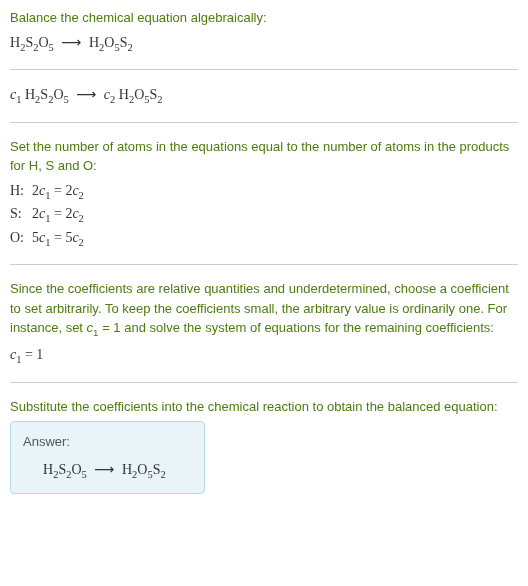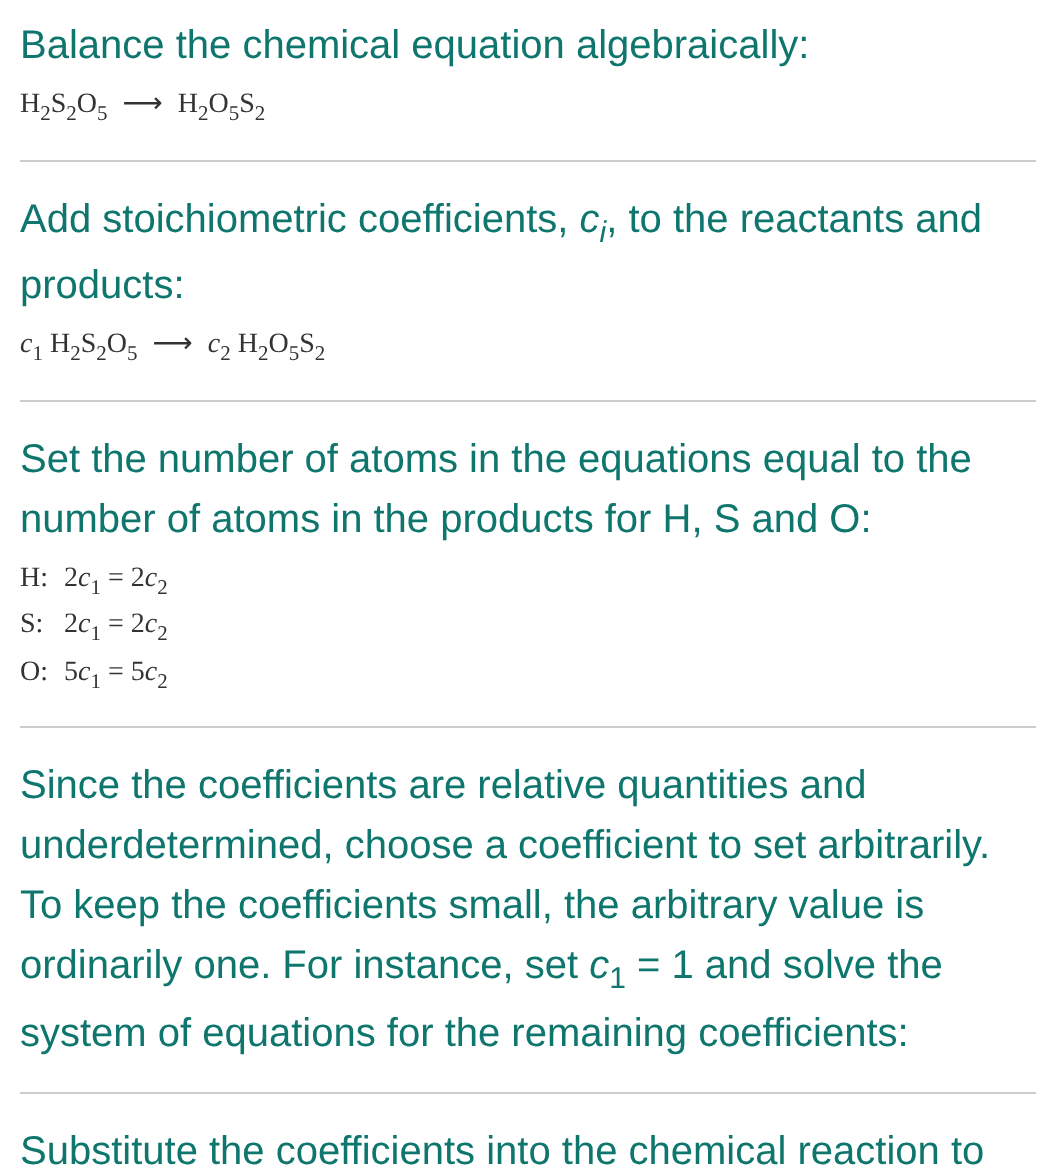--- a/index.html
+++ b/index.html
@@ -30,22 +30,22 @@
     }
     sub {
       font-size: 0.75em;
       vertical-align: sub;
     }
     .arrow {
       display: inline-block;
       margin: 0 4px;
     }
     .instruction {
-      font-size: 20px;
-      color: #0f766e;
+      font-size: 13px;
+      color: #4d7c0f;
       margin-bottom: 4px;
     }
     .eq-table {
       font-family: 'Times New Roman', serif;
       font-size: 14px;
       margin-top: 2px;
     }
     .eq-row {
       display: flex;
       gap: 4px;
@@ -83,23 +83,20 @@
   <div class="formula-line">
     <span>H</span><sub>2</sub><span>S</span><sub>2</sub><span>O</span><sub>5</sub>
     <span class="arrow">⟶</span>
     <span>H</span><sub>2</sub><span>O</span><sub>5</sub><span>S</span><sub>2</sub>
   </div>
 </div>
 
 <hr class="divider">
 
 <div class="section">
-  <div class="instruction">
-    <span>Add stoichiometric coefficients, </span><span class="italic">c</span><sub class="italic">i</sub><span>, to the reactants and products:</span>
-  </div>
   <div class="formula-line">
     <span class="italic">c</span><sub>1</sub><span> </span><span>H</span><sub>2</sub><span>S</span><sub>2</sub><span>O</span><sub>5</sub>
     <span class="arrow">⟶</span>
     <span class="italic">c</span><sub>2</sub><span> </span><span>H</span><sub>2</sub><span>O</span><sub>5</sub><span>S</span><sub>2</sub>
   </div>
 </div>
 
 <hr class="divider">
 
 <div class="section">
@@ -119,26 +116,30 @@
     </div>
   </div>
 </div>
 
 <hr class="divider">
 
 <div class="section">
   <div class="instruction">
     <span>Since the coefficients are relative quantities and underdetermined, choose a coefficient to set arbitrarily. To keep the coefficients small, the arbitrary value is ordinarily one. For instance, set </span><span class="italic">c</span><sub>1</sub><span> = 1</span><span> and solve the system of equations for the remaining coefficients:</span>
   </div>
+  <div class="formula-line">
+    <span class="italic">c</span><sub>1</sub><span> = 1</span>
+  </div>
 </div>
 
 <hr class="divider">
 
 <div class="section">
   <div class="instruction">Substitute the coefficients into the chemical reaction to obtain the balanced equation:</div>
   <div class="answer-box">
+    <div class="answer-title">Answer:</div>
     <div class="answer-formula">
       <span>H</span><sub>2</sub><span>S</span><sub>2</sub><span>O</span><sub>5</sub>
       <span class="arrow">⟶</span>
       <span>H</span><sub>2</sub><span>O</span><sub>5</sub><span>S</span><sub>2</sub>
     </div>
   </div>
 </div>
 
 </body></html>

